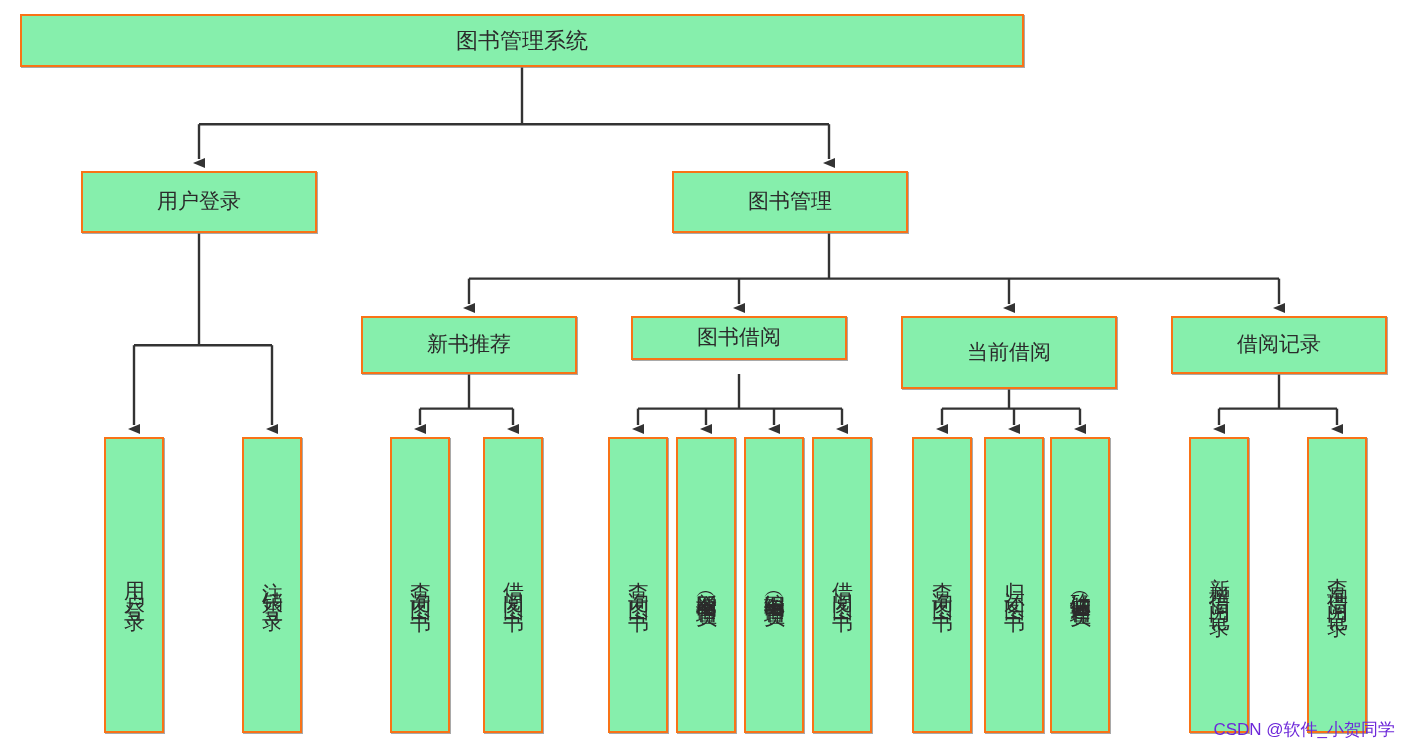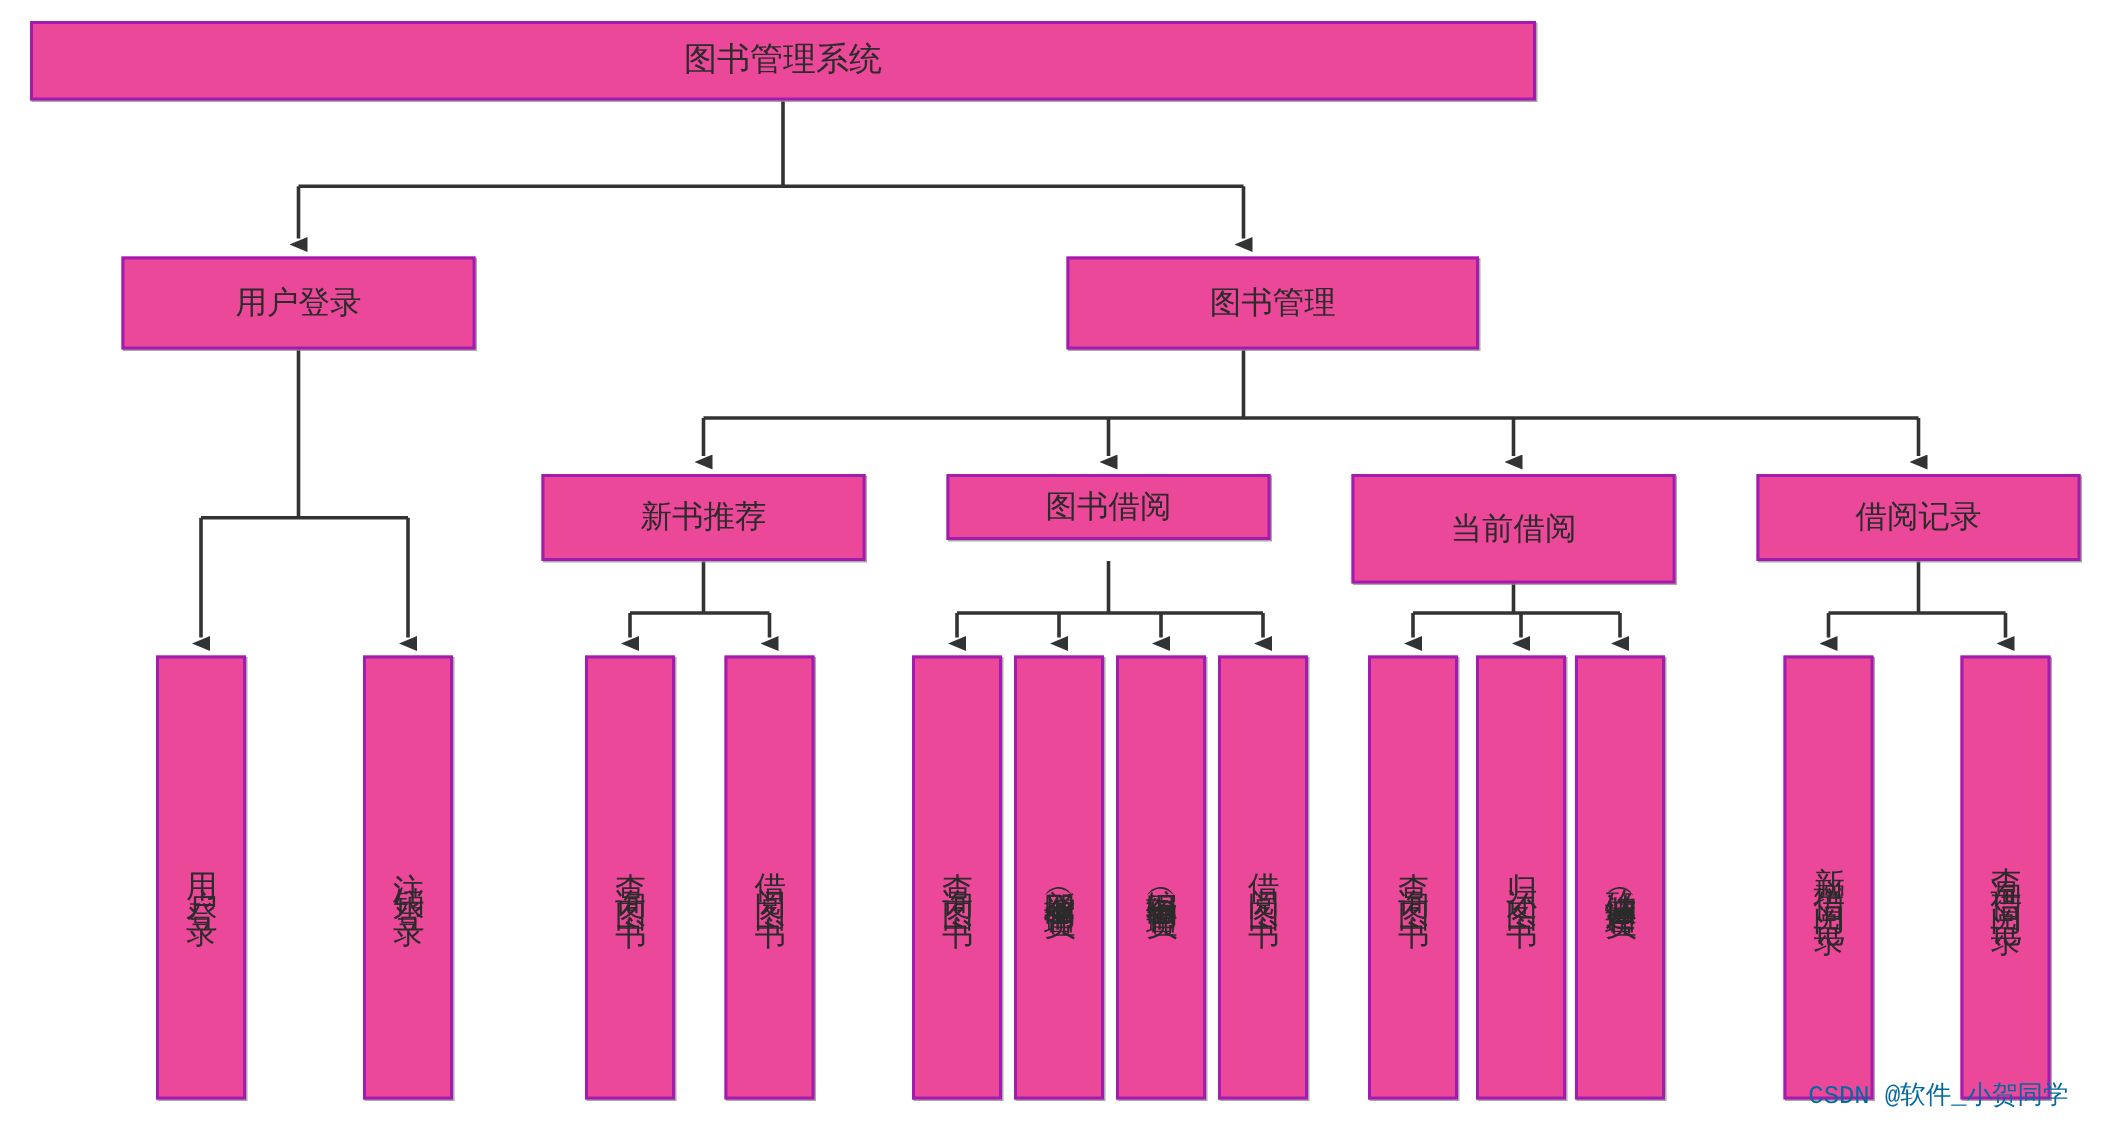--- a/index.html
+++ b/index.html
@@ -3,36 +3,36 @@
 <meta charset="utf-8">
 <style>
   html,body{margin:0;padding:0;background:#ffffff;}
   body{
     font-family:"DejaVu Sans","Liberation Sans",sans-serif;
     width:1405px;height:747px;overflow:hidden;position:relative;
   }
   #canvas{position:absolute;left:0;top:0;width:1405px;height:747px;}
   .node-box{
     position:absolute;box-sizing:border-box;
-    border:2px solid #a21caf;background:#ec4899;
+    border:2px solid #f97316;background:#86efac;
     box-shadow:1px 1px 0 0 rgba(140,140,140,0.75);
   }
   .node-label-h{
     position:absolute;left:0;right:0;top:50%;transform:translateY(-50%);
     text-align:center;color:#2b2b2b;font-size:21px;line-height:1.2;
     white-space:nowrap;
   }
   .vwrap{position:absolute;left:0;top:0;right:0;bottom:0;
     display:flex;align-items:center;justify-content:center;}
   .vtext{writing-mode:vertical-rl;text-orientation:upright;
     color:#2b2b2b;font-size:21px;letter-spacing:4px;line-height:1;}
   #watermark{
-    position:absolute;right:26px;bottom:6px;
-    color:#0369a1;font-size:17px;white-space:nowrap;
-    font-family:Liberation Mono, monospace;
+    position:absolute;right:10px;bottom:6px;
+    color:#6d28d9;font-size:17px;white-space:nowrap;
+    font-family:Liberation Sans, sans-serif;
   }
 </style>
 </head>
 <body>
 
 <svg id="canvas" viewBox="0 0 1405 747" xmlns="http://www.w3.org/2000/svg">
   <defs>
     <marker id="arr" markerWidth="10" markerHeight="12" refX="1" refY="6" orient="auto" markerUnits="userSpaceOnUse">
       <path d="M0,0 L10,0 L5,12 Z" fill="#333333"></path>
     </marker>
@@ -74,21 +74,21 @@
     </g>
 </svg>
 
 <div id="boxes">
     <div class="node-box" style="left: 20px; top: 14px; width: 1004px; height: 53px;">
       <div class="node-label-h" style="font-size: 22px;">图书管理系统</div>
     </div>
     <div class="node-box" style="left: 81px; top: 171px; width: 236px; height: 62px;">
       <div class="node-label-h">用户登录</div>
     </div>
-    <div class="node-box" style="left: 711px; top: 171px; width: 275px; height: 62px;">
+    <div class="node-box" style="left: 672px; top: 171px; width: 236px; height: 62px;">
       <div class="node-label-h">图书管理</div>
     </div>
     <div class="node-box" style="left: 361px; top: 316px; width: 216px; height: 58px;">
       <div class="node-label-h">新书推荐</div>
     </div>
     <div class="node-box" style="left: 631px; top: 316px; width: 216px; height: 44px;">
       <div class="node-label-h">图书借阅</div>
     </div>
     <div class="node-box" style="left: 901px; top: 316px; width: 216px; height: 73px;">
       <div class="node-label-h">当前借阅</div>

